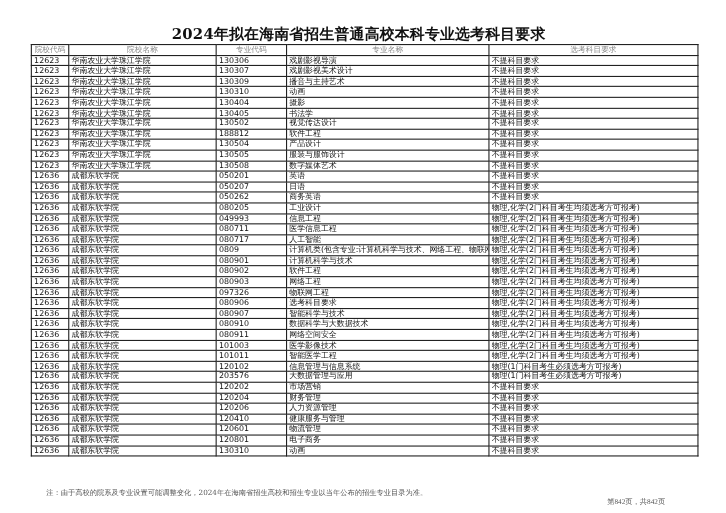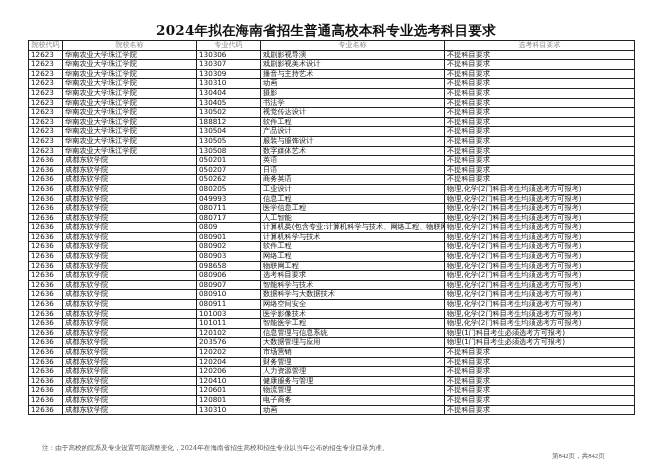--- a/index.html
+++ b/index.html
@@ -192,21 +192,21 @@
       <tr>
         <td class="code">12636</td>
         <td>成都东软学院</td>
         <td>080903</td>
         <td>网络工程</td>
         <td>物理,化学(2门科目考生均须选考方可报考)</td>
       </tr>
       <tr>
         <td class="code">12636</td>
         <td>成都东软学院</td>
-        <td>098658</td>
+        <td>097326</td>
         <td>物联网工程</td>
         <td>物理,化学(2门科目考生均须选考方可报考)</td>
       </tr>
       <tr>
         <td class="code">12636</td>
         <td>成都东软学院</td>
         <td>080906</td>
         <td>选考科目要求</td>
         <td>物理,化学(2门科目考生均须选考方可报考)</td>
       </tr>

